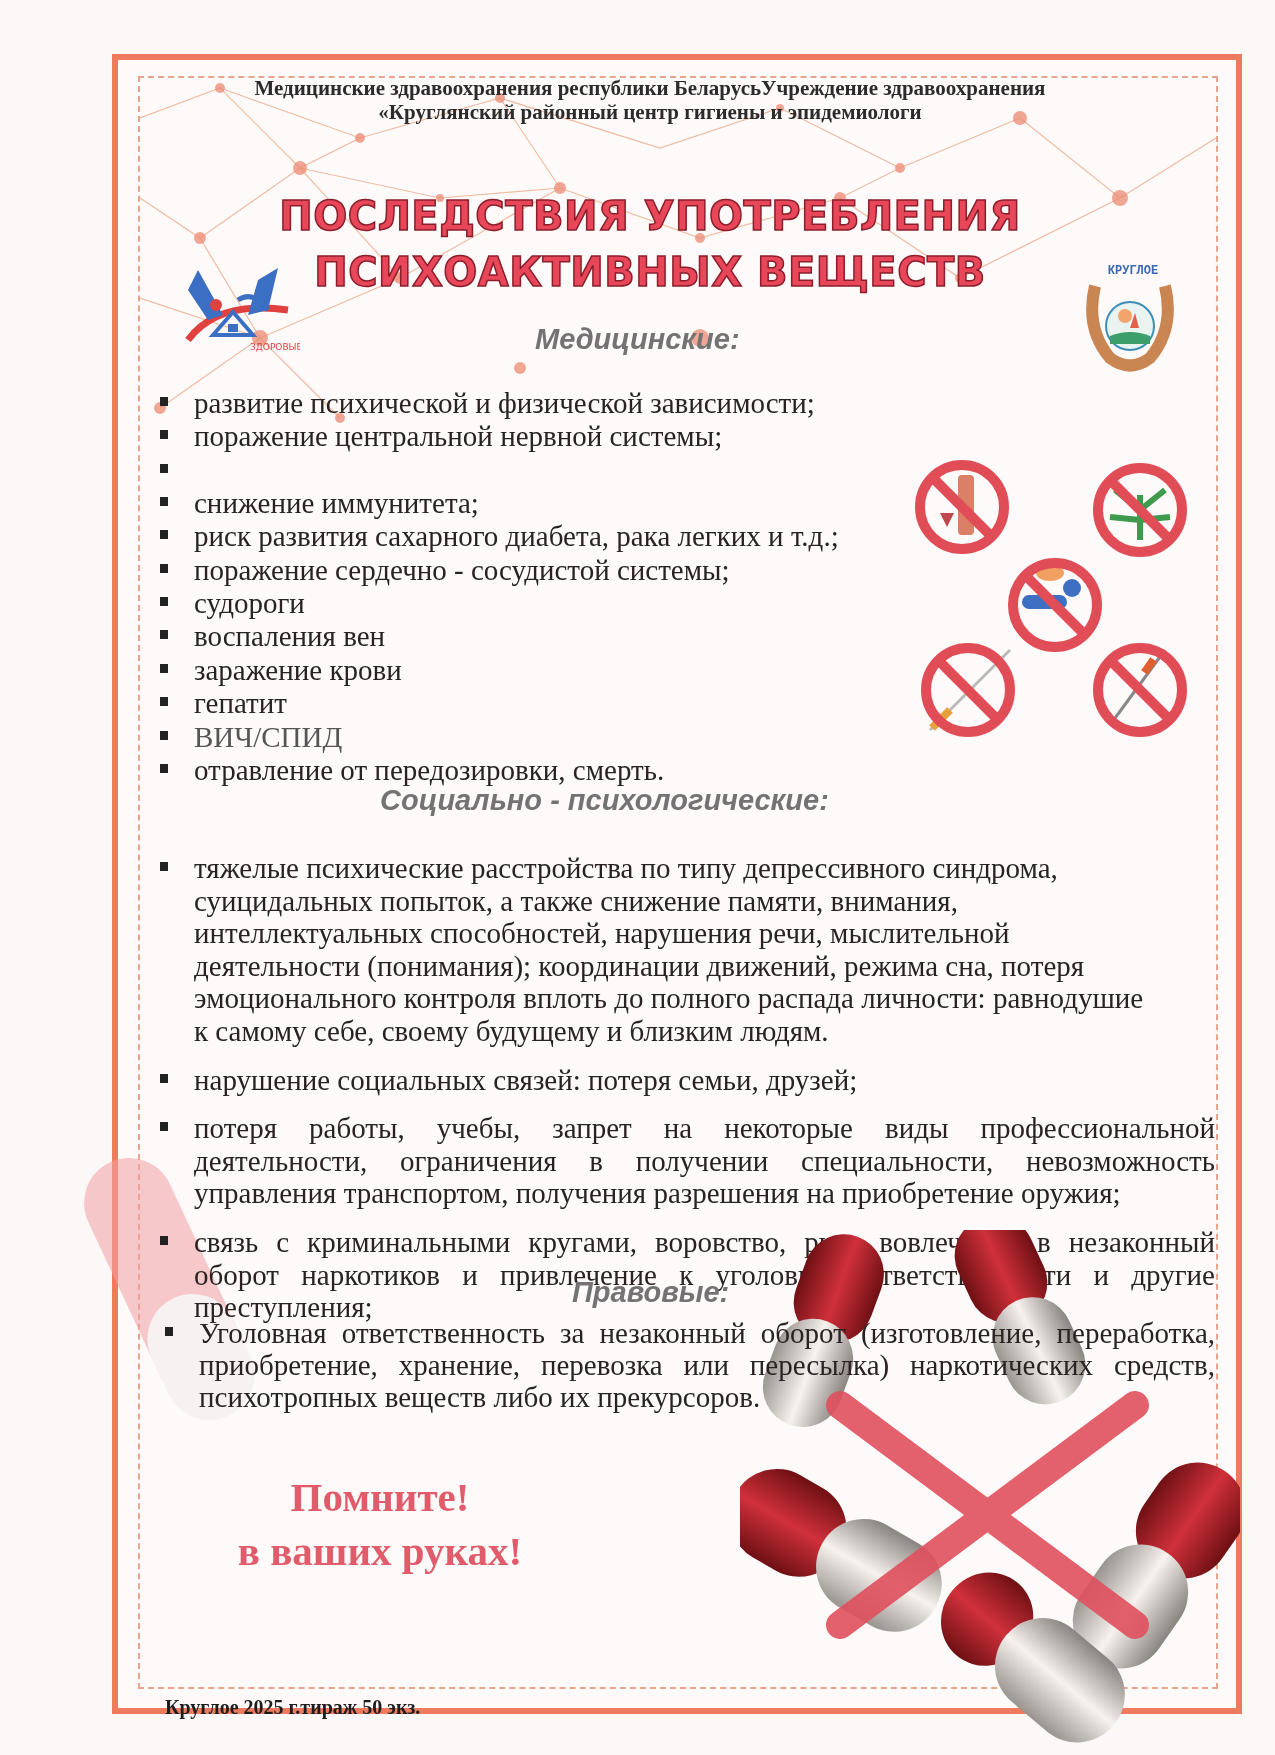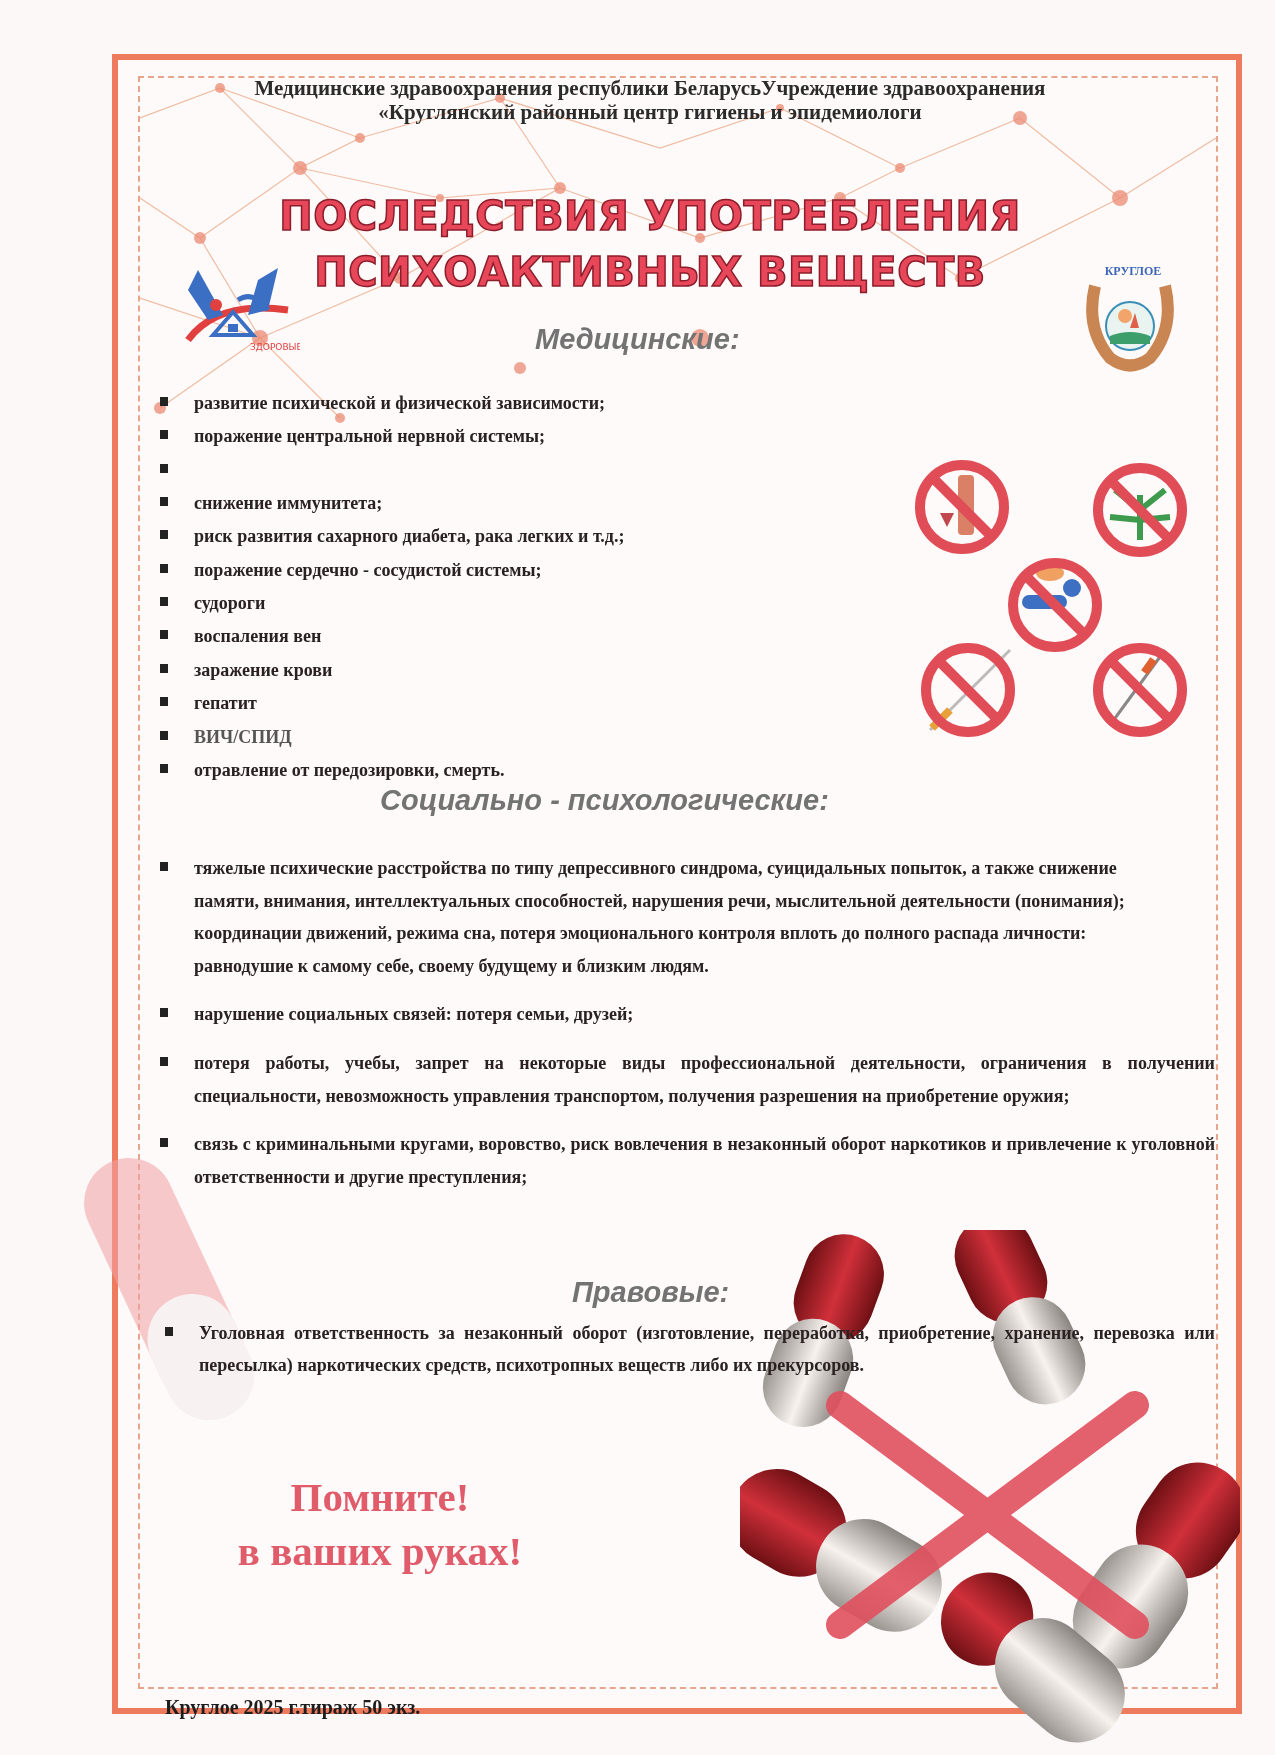--- a/index.html
+++ b/index.html
@@ -4,31 +4,31 @@
 <style>
   html,body{margin:0;padding:0;}
   body{width:1275px;height:1755px;background:#fcf8f7;position:relative;overflow:hidden;font-family:"Liberation Serif",serif;}
   .outer-frame{position:absolute;left:112px;top:54px;width:1130px;height:1660px;border:6px solid #ee7b5e;box-sizing:border-box;background:#fffafa;}
   .inner-frame{position:absolute;left:138px;top:76px;width:1080px;height:1613px;border:2px dashed #e8a58c;box-sizing:border-box;}
   .bg-network{position:absolute;left:140px;top:78px;width:1076px;height:360px;}
   .header{position:absolute;left:150px;top:76px;width:1000px;text-align:center;font-weight:bold;font-size:21px;color:#2b2b2b;line-height:24px;}
   .title{position:absolute;left:240px;top:188px;width:820px;text-align:center;font-family:"DejaVu Sans",sans-serif;font-weight:bold;color:#e8475a;font-size:40px;line-height:56px;-webkit-text-stroke:1.5px #8b1e2b;letter-spacing:0.5px;}
   .section-heading{position:absolute;font-family:"Liberation Sans",sans-serif;font-style:italic;font-weight:bold;color:#737373;font-size:29px;}
   ul.list{position:absolute;margin:0;padding:0;list-style:none;}
-  ul.list li{position:relative;padding-left:34px;font-weight:bold;color:#2a2222;font-size:18px;}
+  ul.list li{position:relative;padding-left:34px;font-weight:normal;color:#2a2222;font-size:29px;}
   ul.list li .bullet{position:absolute;left:0;top:10px;width:8px;height:9px;background:#222;}
   .med li{line-height:33.4px;}
   .soc li{line-height:32.6px;text-align:justify;margin-top:16px;}
   .soc li .bullet{top:10px;}
   .legal li{line-height:32px;text-align:justify;text-align-last:left;}
   .remember{position:absolute;left:170px;top:1470px;width:420px;text-align:center;color:#e05c6a;font-weight:bold;font-size:41px;line-height:54px;}
   .footer{position:absolute;left:165px;top:1648px;font-weight:bold;font-size:20px;color:#1d1d1d;margin-top:48px;}
   .logo-left{position:absolute;left:178px;top:260px;width:122px;height:100px;}
   .logo-right{position:absolute;left:1075px;top:258px;width:110px;height:118px;}
-  .logo-right .cap{position:absolute;left:8px;top:6px;width:100px;text-align:center;font-family:Liberation Serif, serif;font-weight:bold;font-size:12px;color:#3b67b6;}
+  .logo-right .cap{position:absolute;left:8px;top:6px;width:100px;text-align:center;font-family:Liberation Mono, monospace;font-weight:bold;font-size:12px;color:#3b67b6;}
   .icons{position:absolute;left:910px;top:455px;width:285px;height:285px;}
   .pills{position:absolute;left:740px;top:1230px;width:500px;height:520px;}
   .pill-left{position:absolute;left:80px;top:1130px;width:240px;height:400px;opacity:0.55;}
 </style>
 </head>
 <body>
 
 <div class="outer-frame"></div>
 <div class="inner-frame"></div>
 

